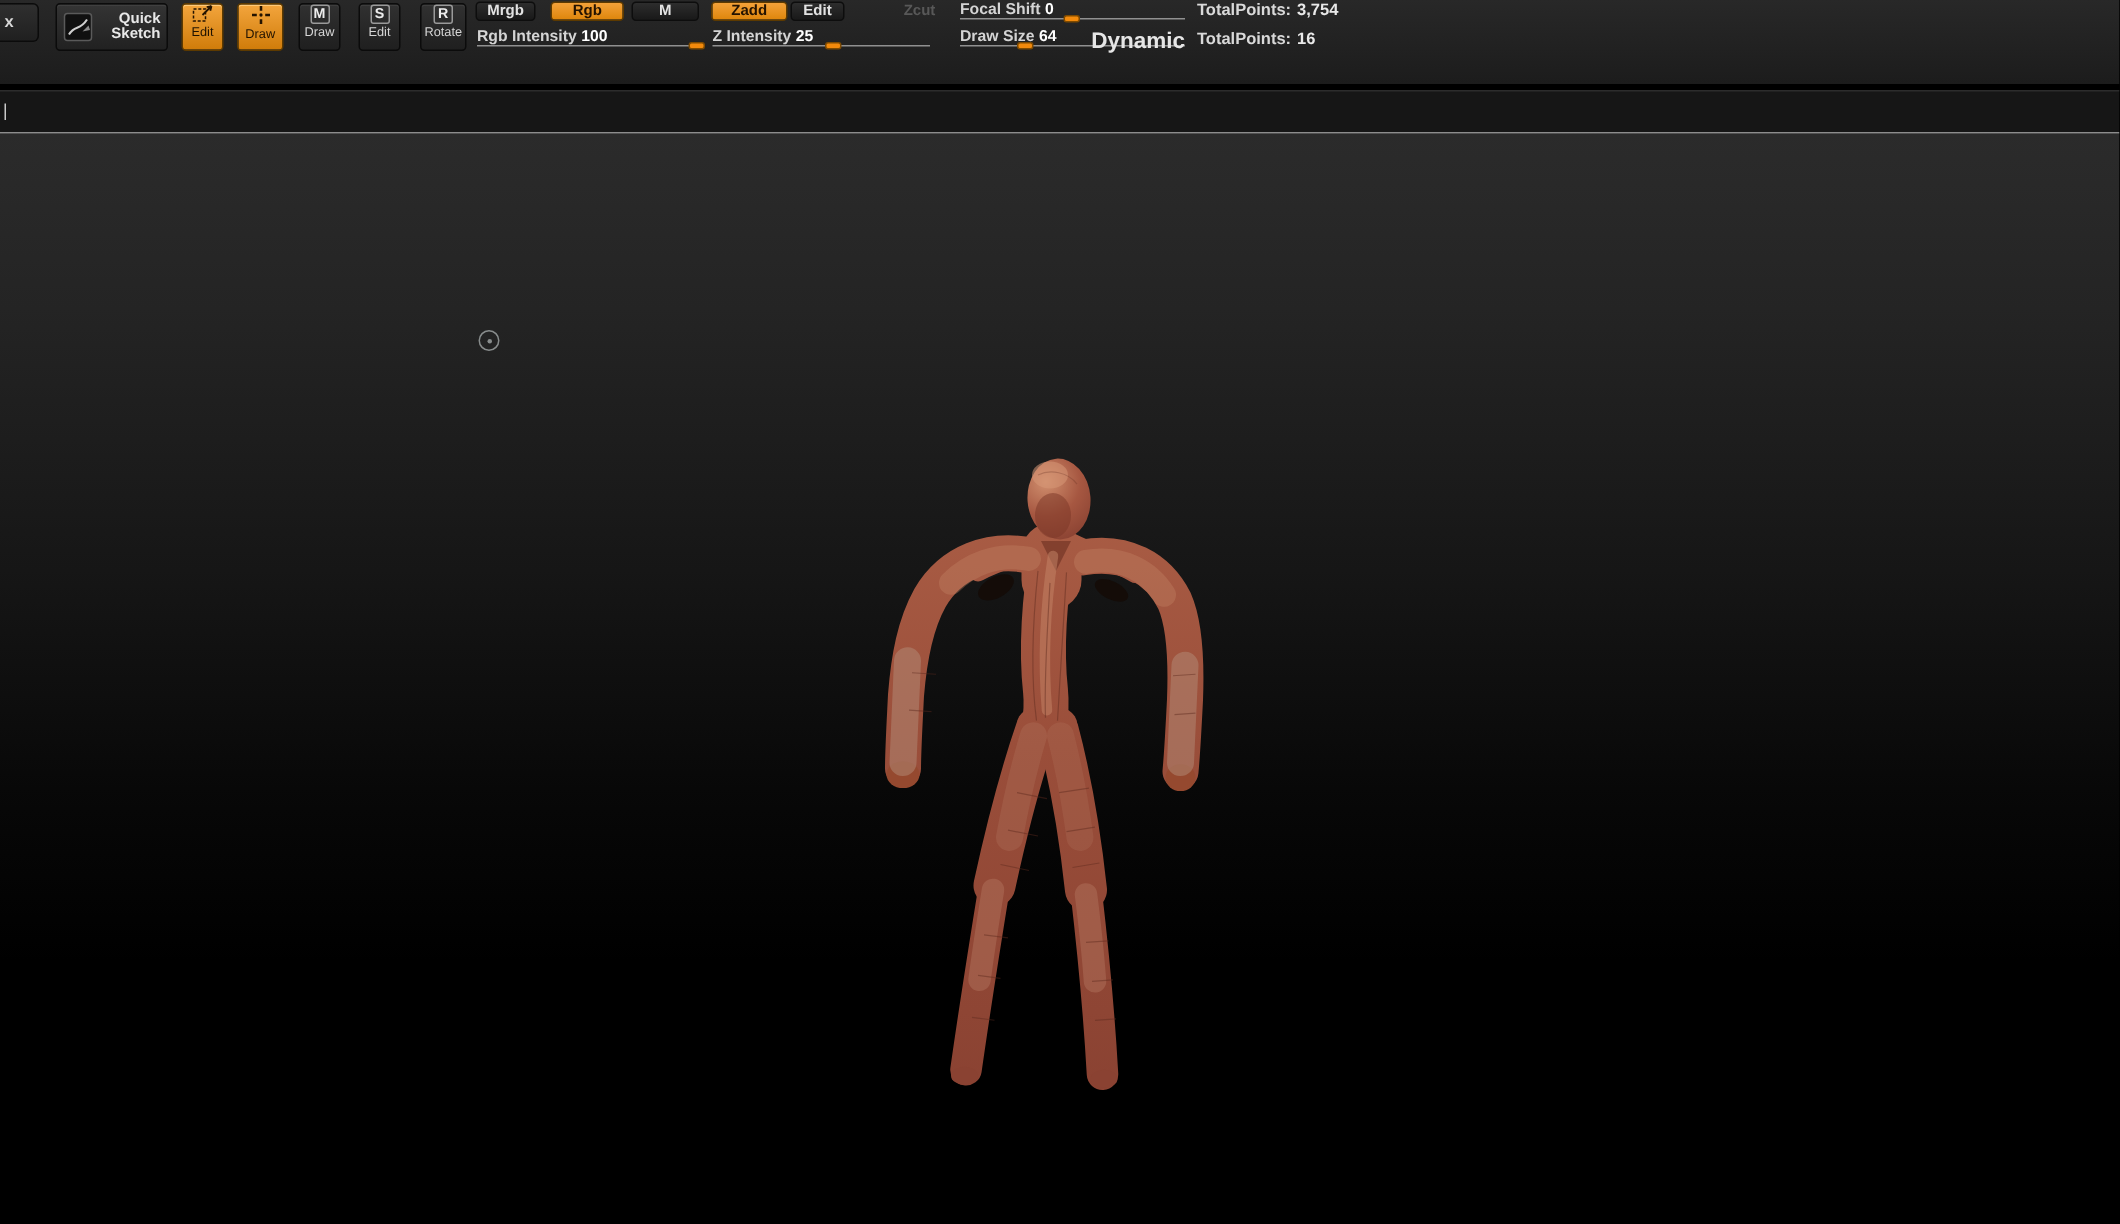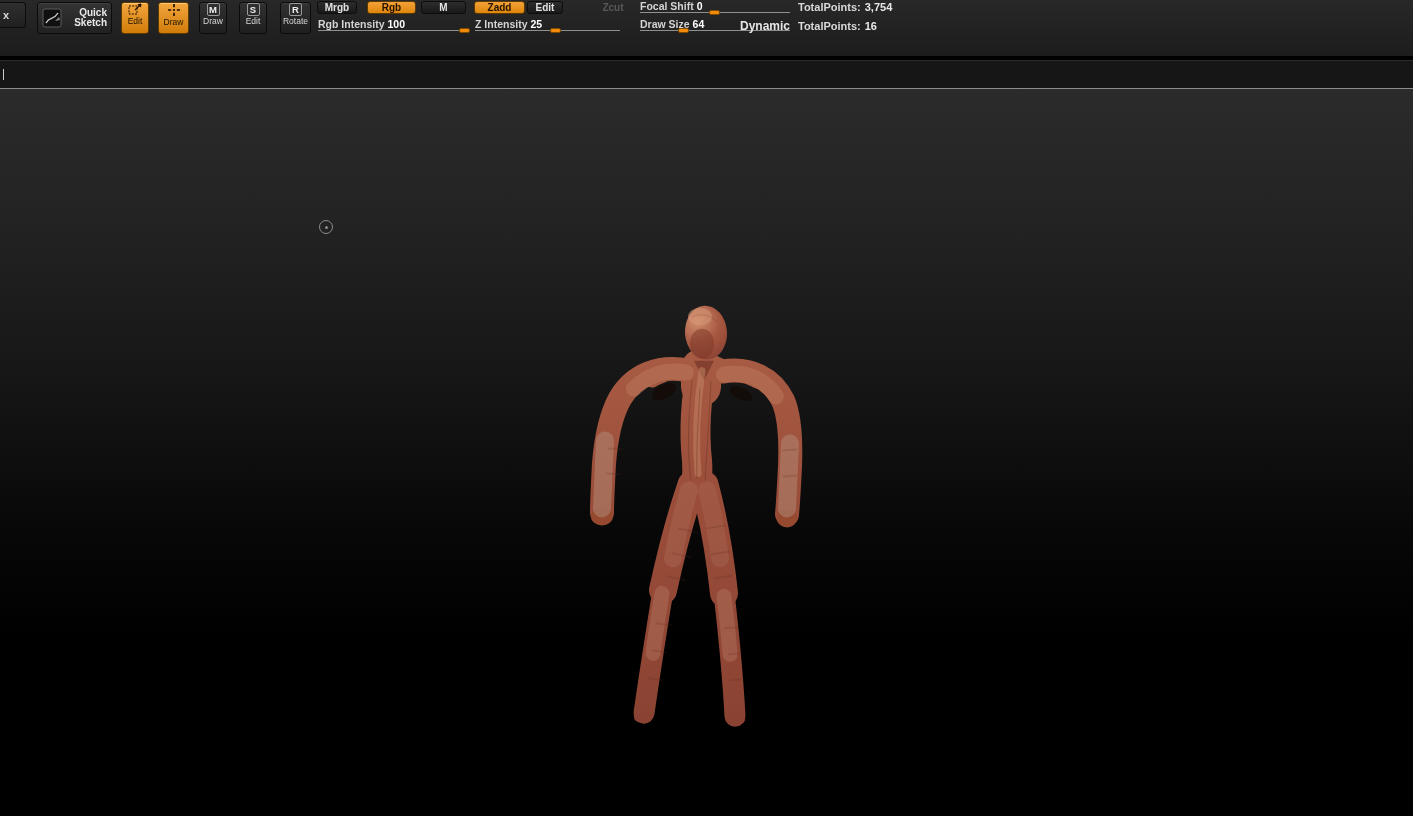--- a/index.html
+++ b/index.html
@@ -18,21 +18,21 @@
   .tool .t-label{font-size:8.5px;font-weight:normal;line-height:9px}
   .tool.on{background:linear-gradient(#f3a53d,#d07c0a);border-color:#5d3a00;box-shadow:inset 0 1px 0 #ffc978;color:#1f1200}
   .glyph-box{display:flex;align-items:center;justify-content:center;width:13px;height:13px;border:1px solid #9a9a9a;font-size:9.5px;font-weight:bold;color:#ededed;border-radius:2px}
   .chip{top:1px;height:13px;font-size:10px;font-weight:bold;background:linear-gradient(#2d2d2d,#191919);border:1px solid #0d0d0d;color:#e3e3e3;justify-content:center;padding:0 4px;border-radius:3px}
   .chip.on{background:linear-gradient(#f3a139,#de860c);border-color:#5d3a00;color:#241300}
   .chip.disabled{background:none;border:none;color:#585858}
   .slider{position:absolute;height:13px;font-size:10.5px;font-weight:bold;color:#d4d4d4;white-space:nowrap}
   .slider .s-value{color:#ffffff;margin-left:3px}
   .slider .track{position:absolute;left:0;right:0;bottom:0;height:1px;background:#909090}
   .slider .handle{position:absolute;bottom:-2px;width:11px;height:5px;background:#f28a0c;border:1px solid #7e4a00;border-radius:2px}
-  .dyn{position:absolute;right:0;top:1px;font-size:12px;font-weight:bold;color:#e6e6e6;cursor:pointer}
+  .dyn{position:absolute;right:0;top:1px;font-size:15px;font-weight:bold;color:#e6e6e6;cursor:pointer}
   .stat{position:absolute;left:798px;font-size:11px;font-weight:bold;color:#d9d9d9;white-space:nowrap}
   .stat .v{margin-left:4px;color:#e9e9e9}
   
   .gap{height:4px;background:#000}
   .subbar{position:relative;height:28px;background:#161616;border-top:1px solid #2c2c2c}
   .tick{position:absolute;left:3px;top:8px;width:1px;height:11px;background:#c9c9c9}
   
   .canvas{position:relative;height:728px;border-top:1px solid #8d8d8d;
     background:linear-gradient(180deg,#2b2b2b 0%,#242424 16%,#161616 40%,#080808 60%,#000 76%);cursor:crosshair}
   .canvas svg.model{position:absolute;left:0;top:0;width:100%;height:100%}

